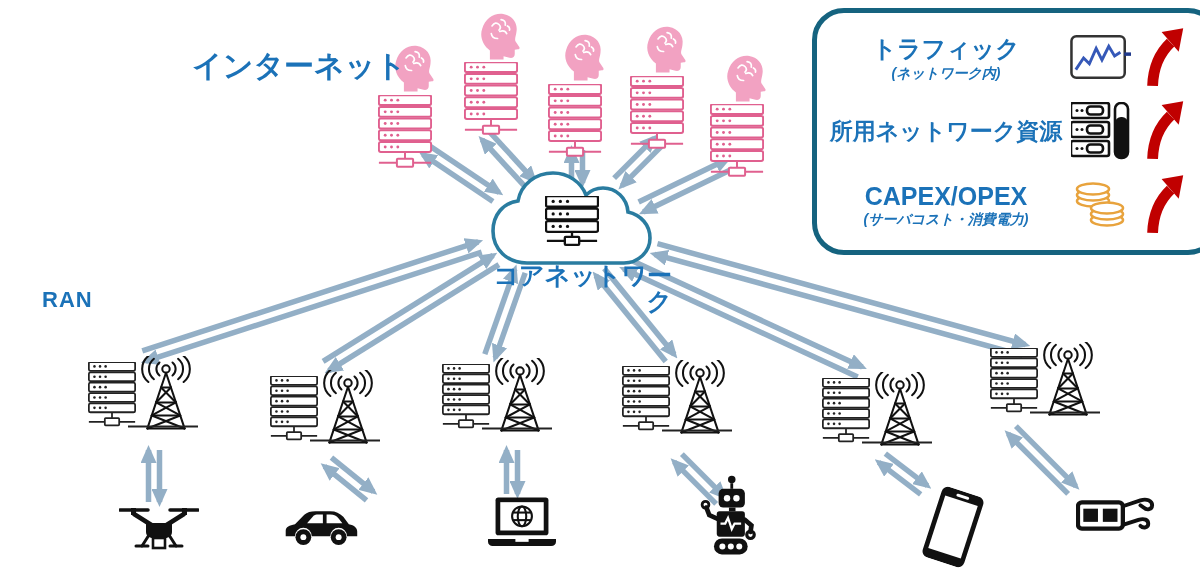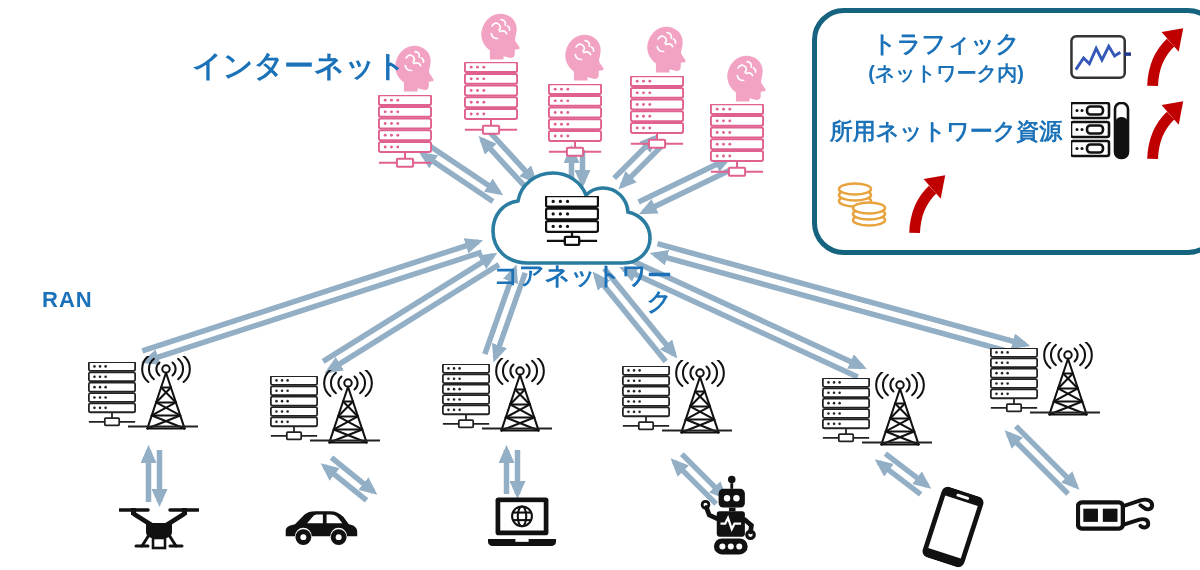--- a/index.html
+++ b/index.html
@@ -19,21 +19,21 @@
     position:absolute;left:788px;top:8px;width:408px;height:247px;
     border:5px solid #15637f;border-radius:32px;box-sizing:border-box;
     display:flex;flex-direction:column;justify-content:space-around;
     padding:8px 6px 8px 10px;background:#fff;
   }
   .leg-row{display:flex;align-items:center;}
   .leg-text{flex:0 0 238px;text-align:center;color:#1b72b8;font-weight:bold;}
   .leg-title{font-size:24px;}
   .leg-title-sm{font-size:23px;}
   .leg-title-cx{font-size:25px;}
-  .leg-sub{font-size:20px;white-space:nowrap;}
+  .leg-sub{font-size:14px;white-space:nowrap;font-style:italic;}
   .leg-icon{flex:0 0 72px;display:flex;justify-content:center;align-items:center;}
   .leg-arrow{flex:0 0 60px;display:flex;justify-content:center;align-items:center;}
 </style>
 </head>
 <body>
 
 <div class="stage">
 
   <svg id="diagram" width="1200" height="570" viewBox="0 0 1200 570">
     <defs>
@@ -370,20 +370,24 @@
       </div>
       <div class="leg-arrow">
         <svg width="54" height="62" viewBox="0 0 60 66">
           <path d="M14,64 Q15,34 34,16" stroke="#c00000" stroke-width="12" fill="none"></path>
           <polygon points="24,4 48,0 43,26" fill="#c00000"></polygon>
         </svg>
       </div>
     </div>
 
     <div class="leg-row">
+      <div class="leg-text">
+        <div class="leg-title-cx">CAPEX/OPEX</div>
+        <div class="leg-sub">(サーバコスト・消費電力)</div>
+      </div>
       <div class="leg-icon">
         <svg width="56" height="48" viewBox="0 0 56 46">
           <g stroke="#e8a33d" stroke-width="2.6" fill="#fff">
             <ellipse cx="20" cy="19" rx="16" ry="5.5"></ellipse>
             <ellipse cx="20" cy="13" rx="16" ry="5.5"></ellipse>
             <ellipse cx="20" cy="7" rx="16" ry="5.5"></ellipse>
             <ellipse cx="34" cy="38" rx="16" ry="5.5"></ellipse>
             <ellipse cx="34" cy="32" rx="16" ry="5.5"></ellipse>
             <ellipse cx="34" cy="26" rx="16" ry="5.5"></ellipse>
           </g>

